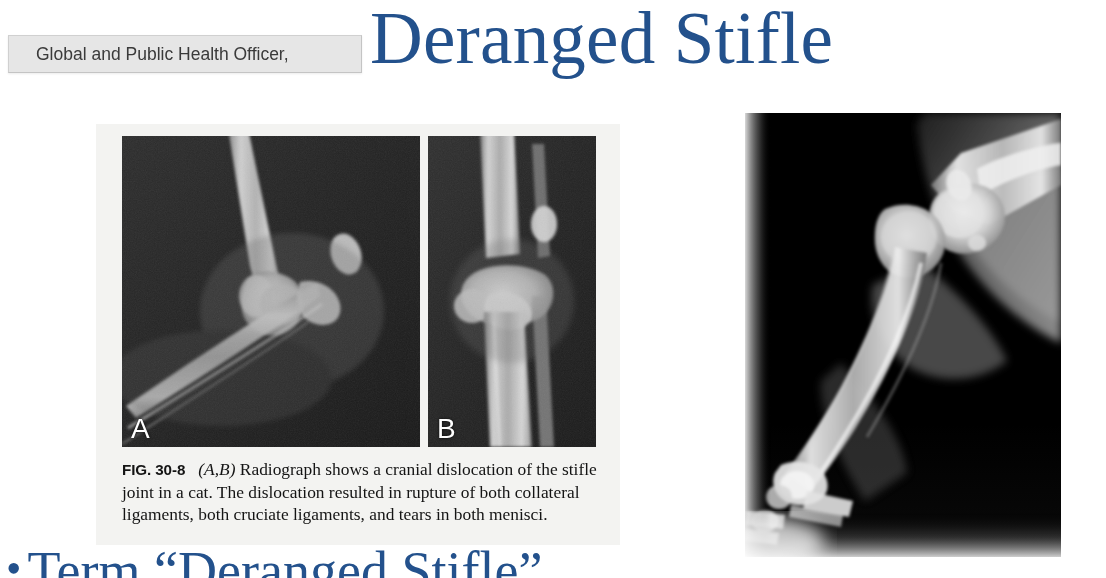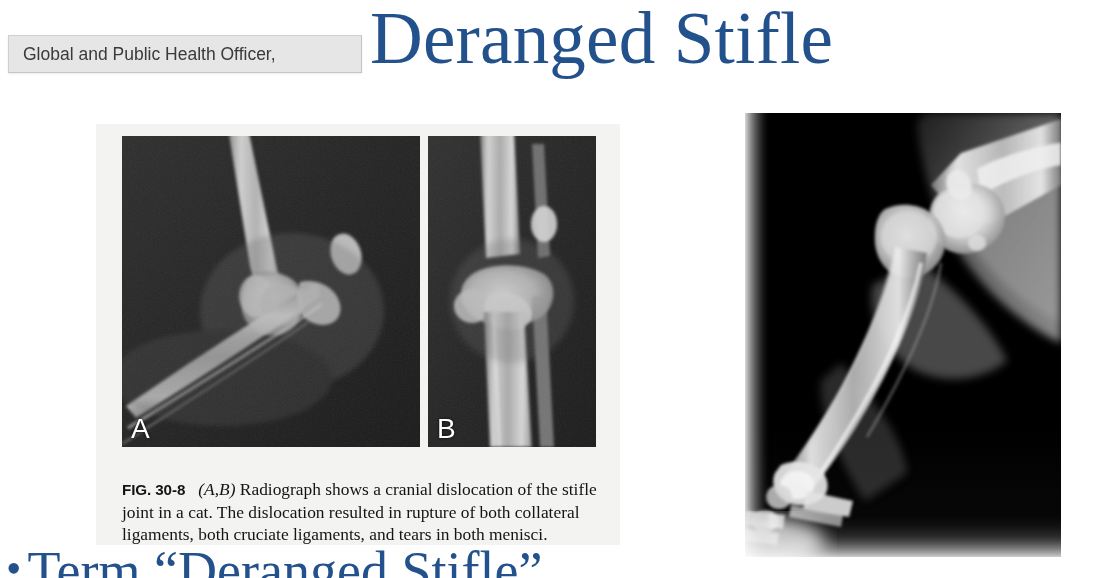--- a/index.html
+++ b/index.html
@@ -36,21 +36,21 @@
     top: 35px;
     width: 354px;
     height: 38px;
     box-sizing: border-box;
     background: #E6E6E6;
     border: 1px solid #D0D0D0;
     border-right-color: #C4C4C4;
     border-bottom-color: #C4C4C4;
     display: flex;
     align-items: center;
-    padding: 0 14px;
+    padding: 0 27px;
     box-shadow: 0 1px 2px rgba(0,0,0,0.08);
   }
   #overlay-chip .chip-text {
     font-family: "Liberation Sans", sans-serif;
     font-size: 17.5px;
     color: #3A3A3A;
     white-space: nowrap;
   }
 
   
@@ -90,21 +90,21 @@
     color: #FFFFFF;
     font-weight: 400;
     text-shadow: 0 0 3px rgba(0,0,0,0.85);
     z-index: 5;
   }
 
   
   #figure-caption {
     position: absolute;
     left: 26px;
-    top: 354px;
+    top: 334px;
     width: 480px;
     font-family: "Liberation Serif", serif;
     font-size: 17.4px;
     line-height: 1.30;
     color: #141414;
     text-align: left;
   }
   #figure-caption .fig-num {
     font-family: "Liberation Sans", sans-serif;
     font-weight: bold;

